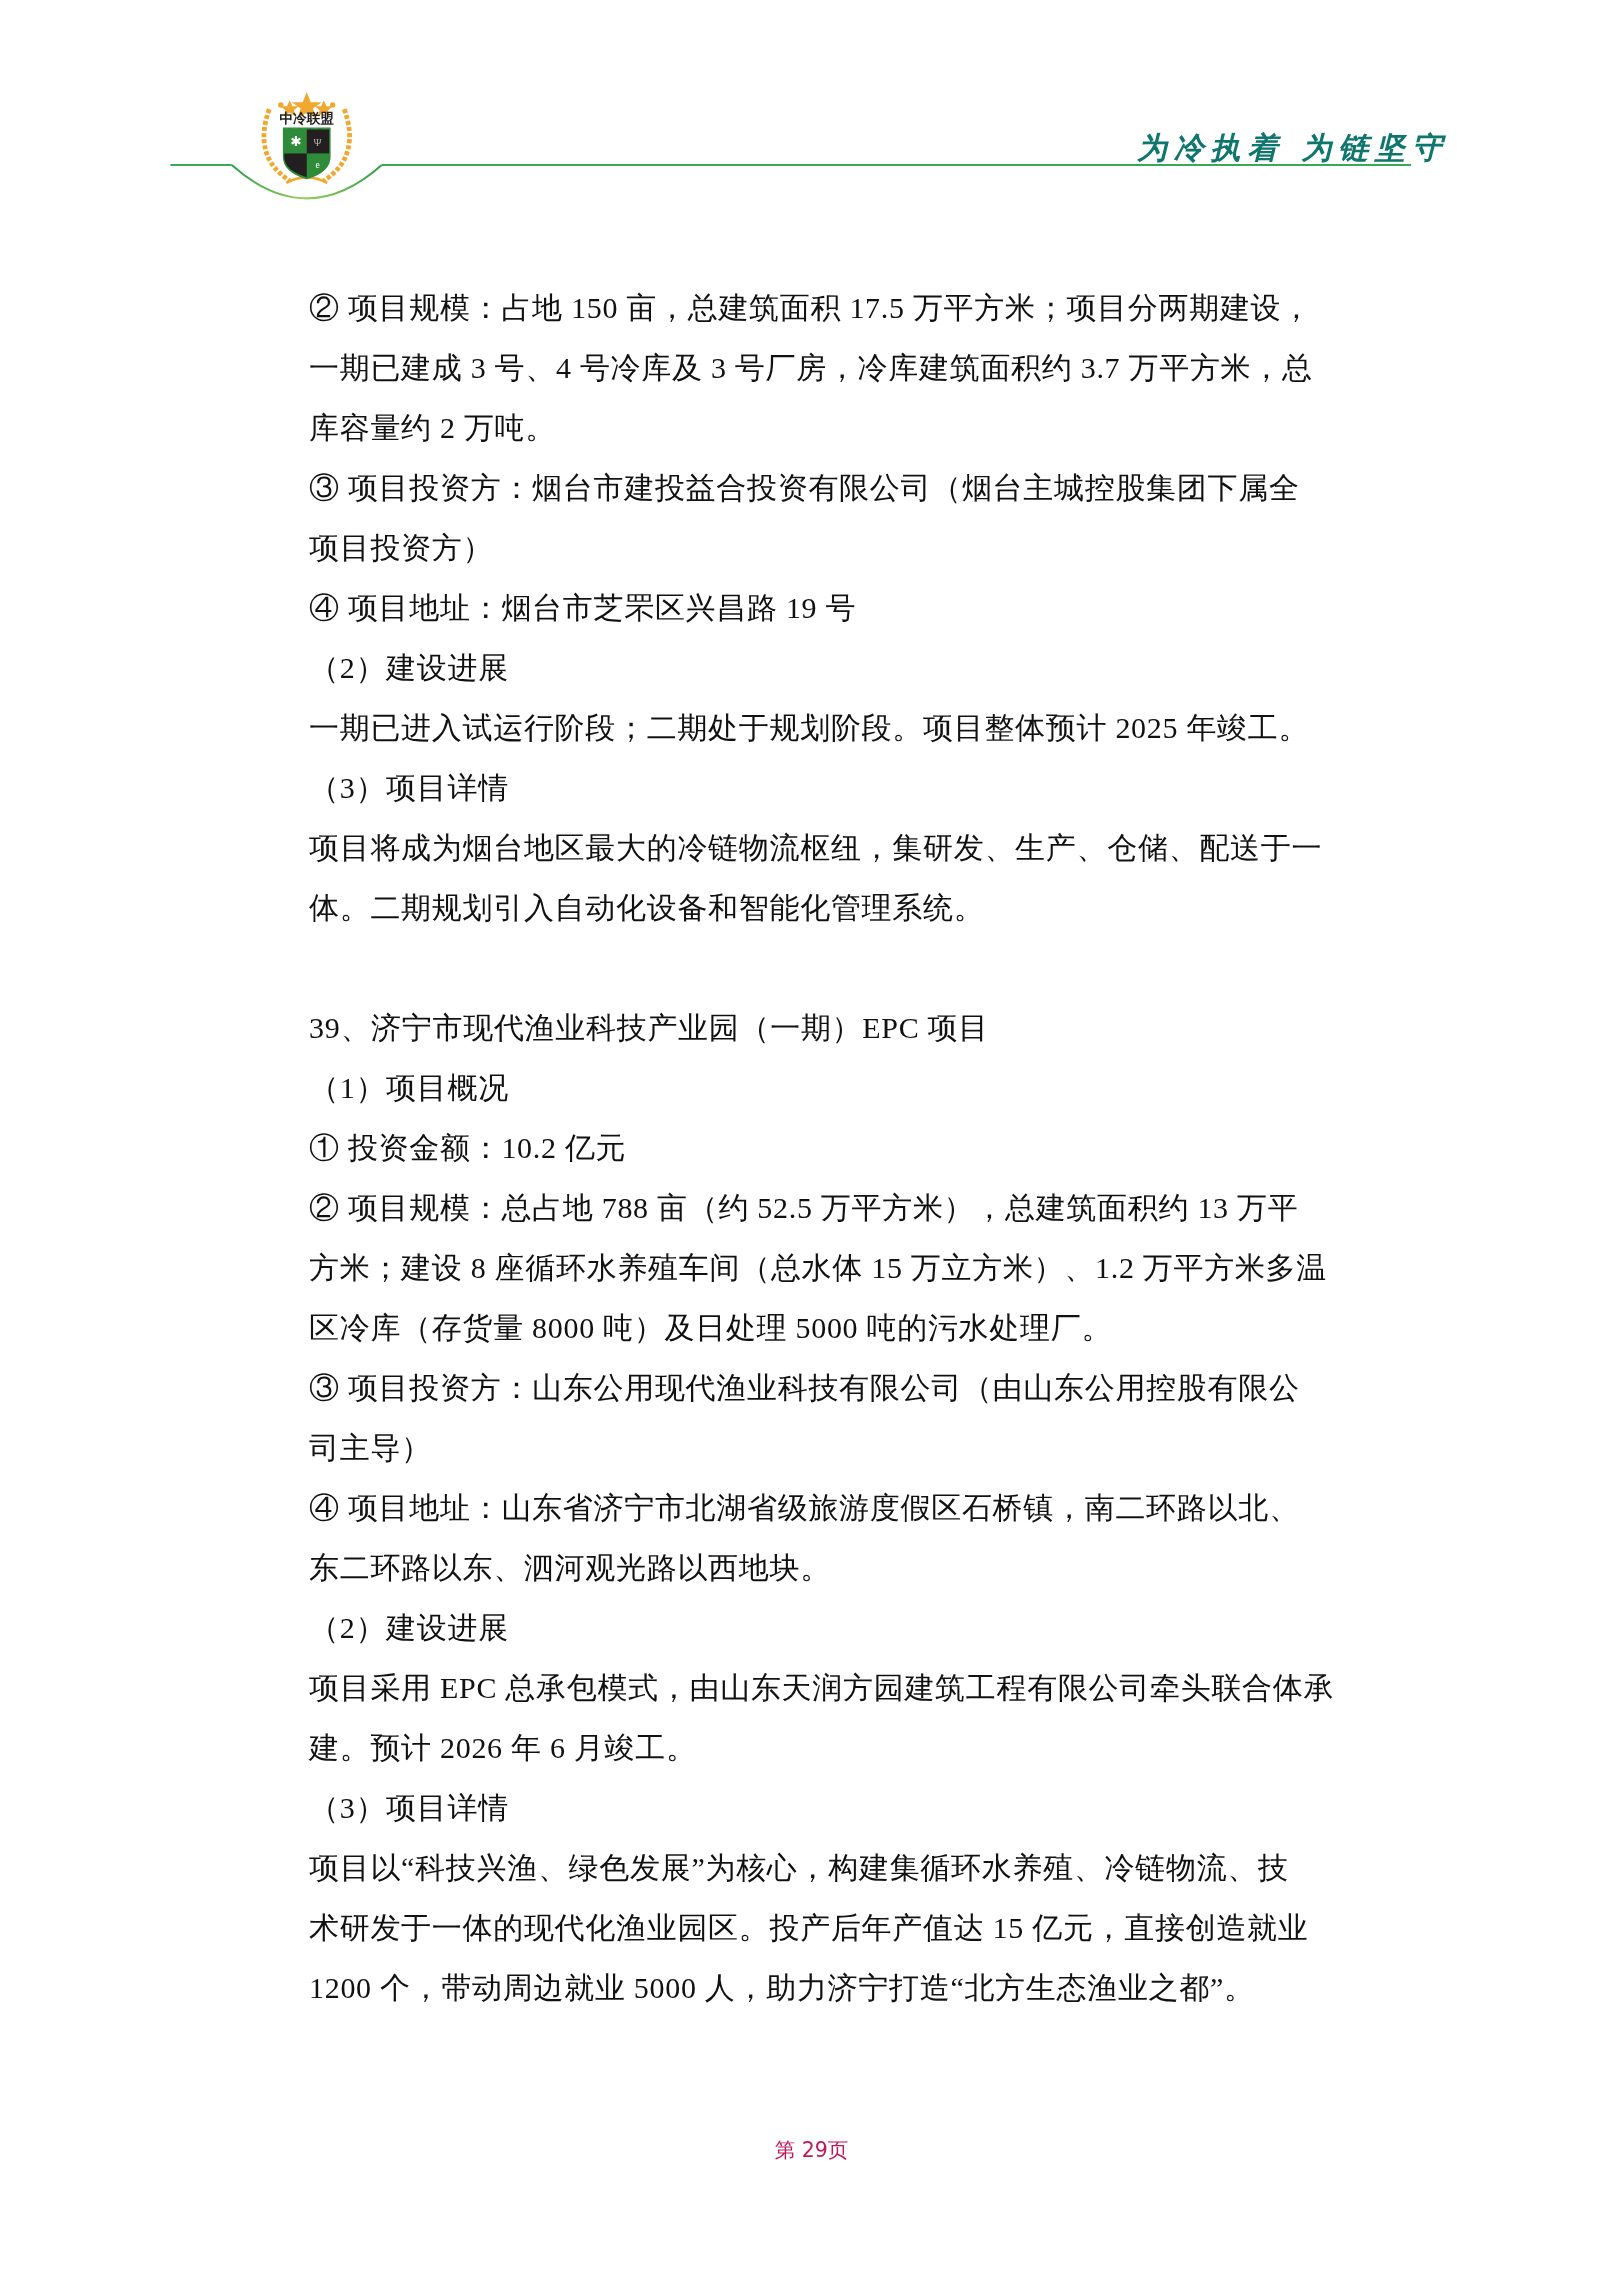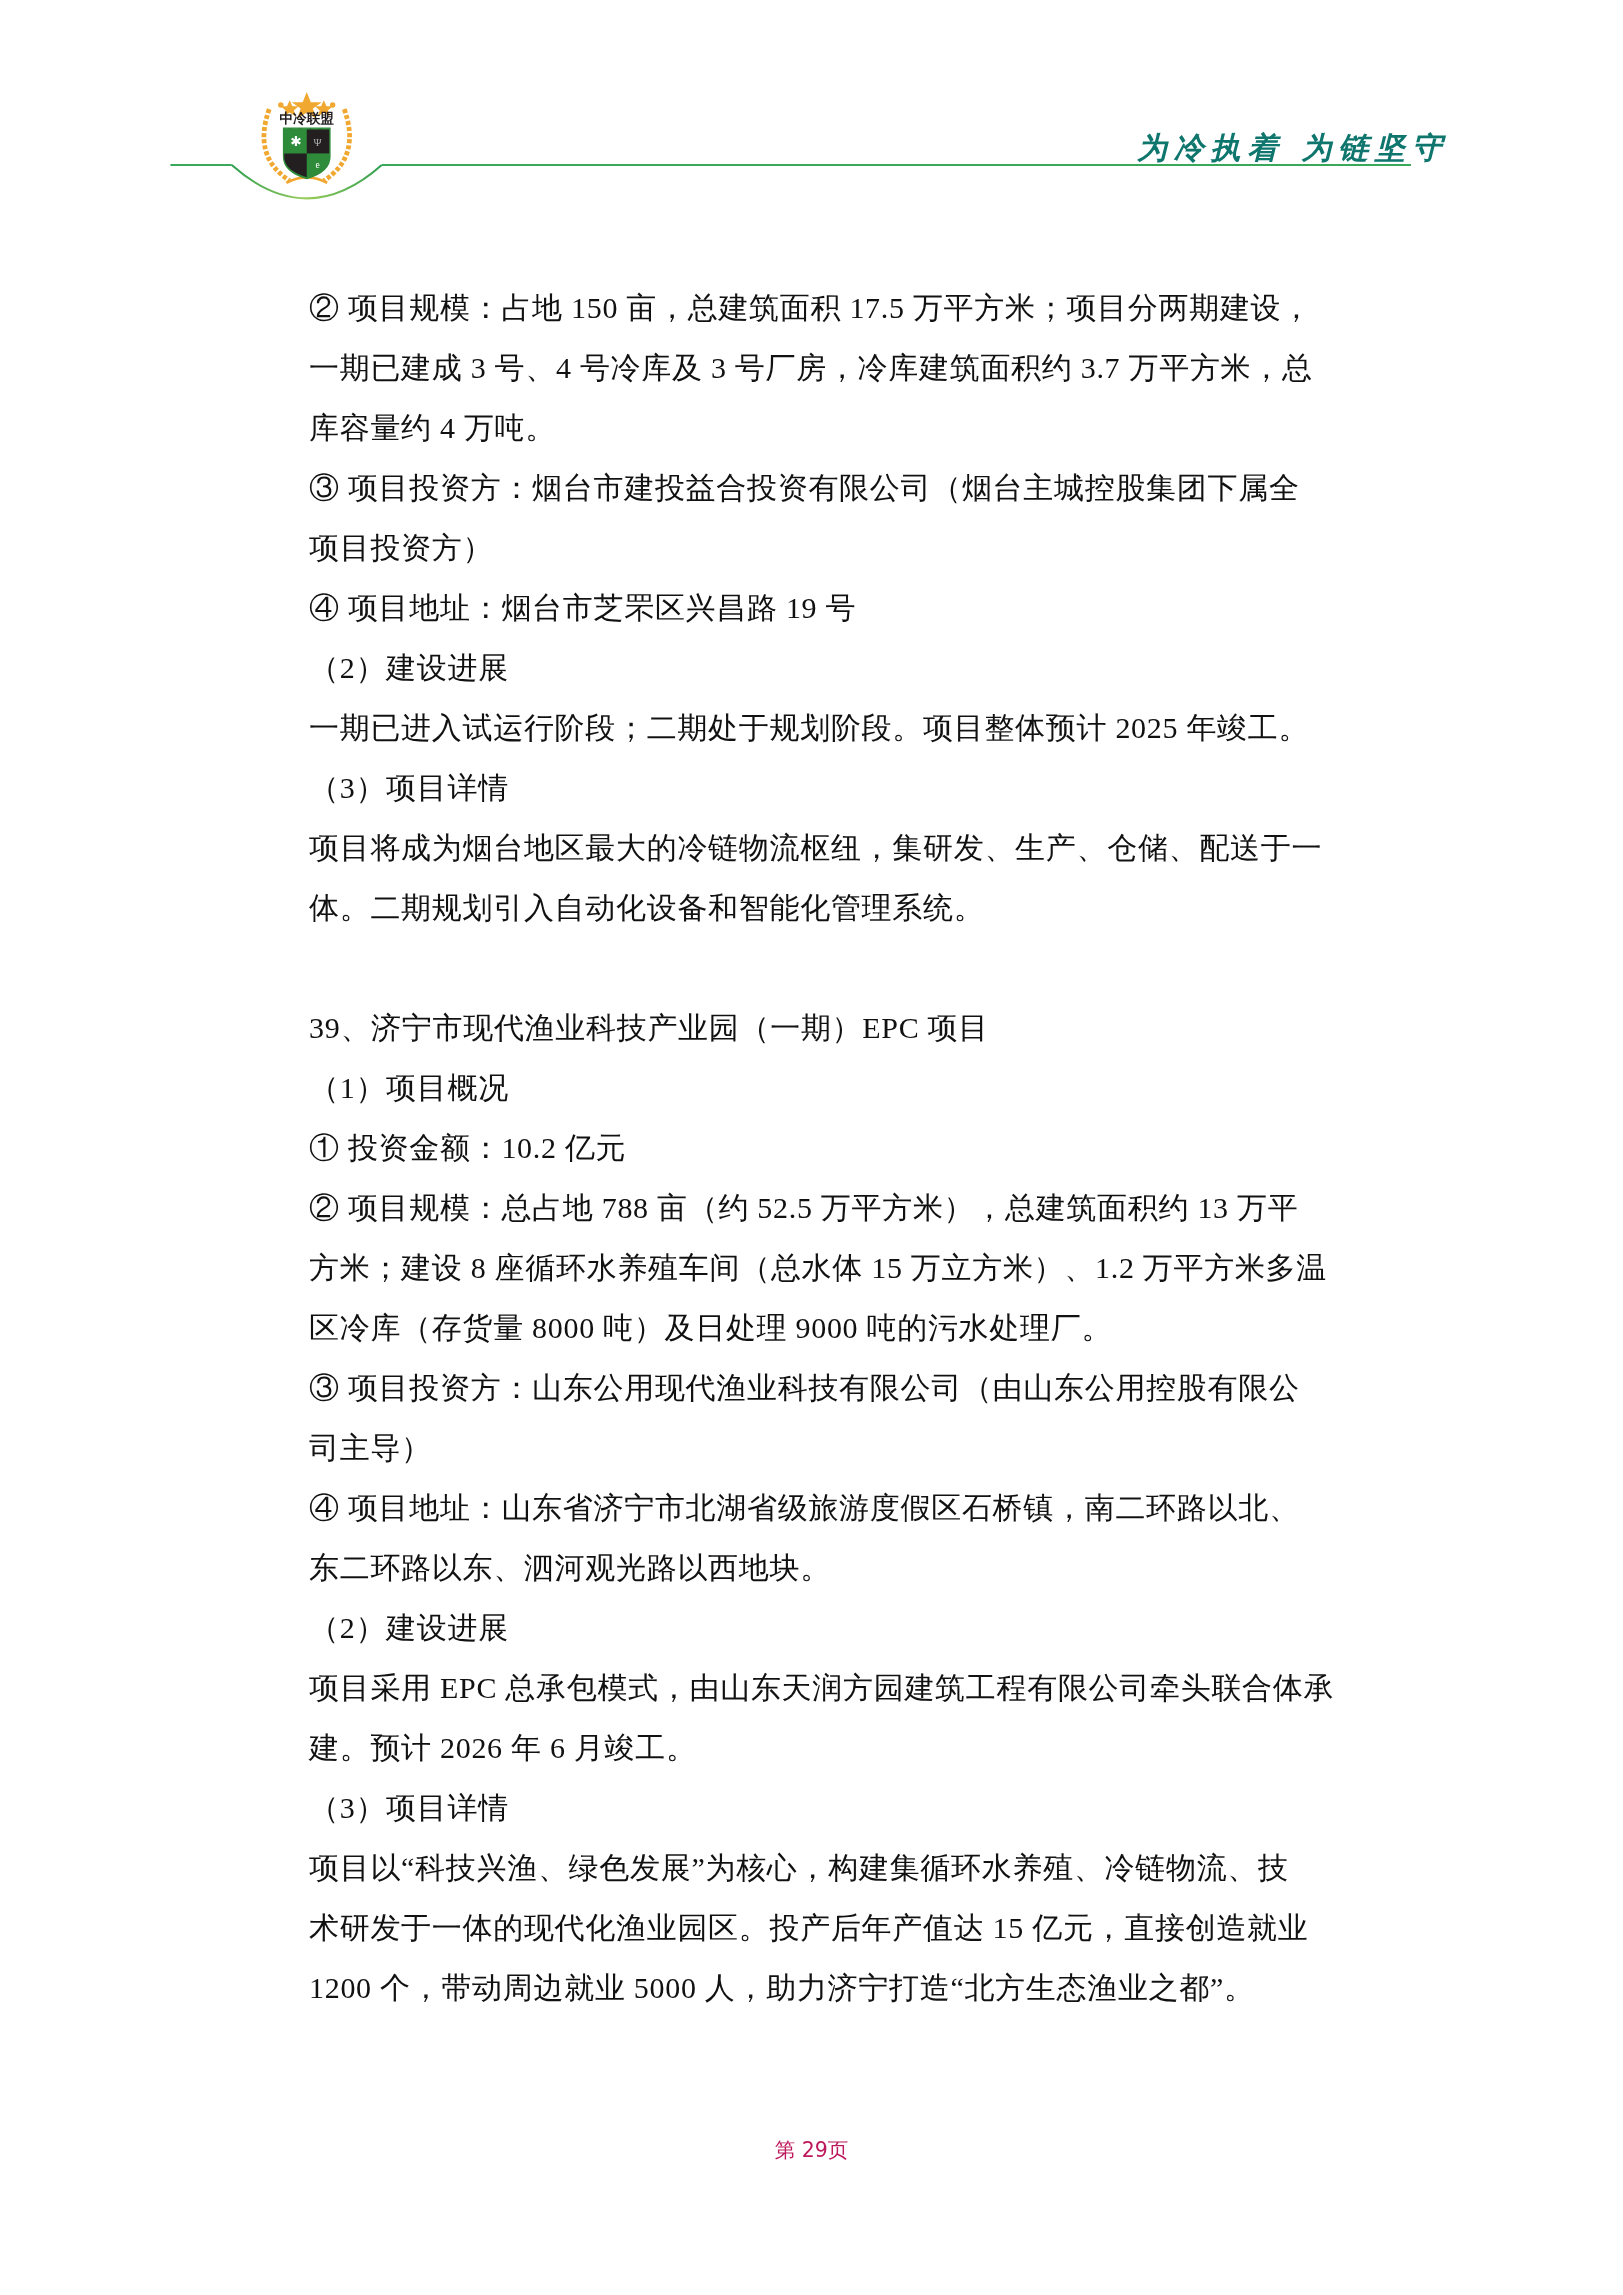--- a/index.html
+++ b/index.html
@@ -57,40 +57,40 @@
     </g>
   </svg>
   <div class="slogan">为冷执着  为链坚守</div>
 </div>
 
 <div class="content">
 
   <section>
     <div class="line">② 项目规模：占地 150 亩，总建筑面积 17.5 万平方米；项目分两期建设，</div>
     <div class="line">一期已建成 3 号、4 号冷库及 3 号厂房，冷库建筑面积约 3.7 万平方米，总</div>
-    <div class="line">库容量约 4 万吨。</div>
+    <div class="line">库容量约 2 万吨。</div>
     <div class="line">③ 项目投资方：烟台市建投益合投资有限公司（烟台主城控股集团下属全</div>
     <div class="line">项目投资方）</div>
     <div class="line">④ 项目地址：烟台市芝罘区兴昌路 19 号</div>
     <div class="line sub">（2）建设进展</div>
     <div class="line">一期已进入试运行阶段；二期处于规划阶段。项目整体预计 2025 年竣工。</div>
     <div class="line sub">（3）项目详情</div>
     <div class="line">项目将成为烟台地区最大的冷链物流枢纽，集研发、生产、仓储、配送于一</div>
     <div class="line">体。二期规划引入自动化设备和智能化管理系统。</div>
   </section>
 
   <div class="gap"></div>
 
   <section>
     <div class="line">39、济宁市现代渔业科技产业园（一期）EPC 项目</div>
     <div class="line sub">（1）项目概况</div>
     <div class="line">① 投资金额：10.2 亿元</div>
     <div class="line">② 项目规模：总占地 788 亩（约 52.5 万平方米），总建筑面积约 13 万平</div>
     <div class="line">方米；建设 8 座循环水养殖车间（总水体 15 万立方米）、1.2 万平方米多温</div>
-    <div class="line">区冷库（存货量 8000 吨）及日处理 9000 吨的污水处理厂。</div>
+    <div class="line">区冷库（存货量 8000 吨）及日处理 5000 吨的污水处理厂。</div>
     <div class="line">③ 项目投资方：山东公用现代渔业科技有限公司（由山东公用控股有限公</div>
     <div class="line">司主导）</div>
     <div class="line">④ 项目地址：山东省济宁市北湖省级旅游度假区石桥镇，南二环路以北、</div>
     <div class="line">东二环路以东、泗河观光路以西地块。</div>
     <div class="line sub">（2）建设进展</div>
     <div class="line">项目采用 EPC 总承包模式，由山东天润方园建筑工程有限公司牵头联合体承</div>
     <div class="line">建。预计 2026 年 6 月竣工。</div>
     <div class="line sub">（3）项目详情</div>
     <div class="line">项目以“科技兴渔、绿色发展”为核心，构建集循环水养殖、冷链物流、技</div>
     <div class="line">术研发于一体的现代化渔业园区。投产后年产值达 15 亿元，直接创造就业</div>

